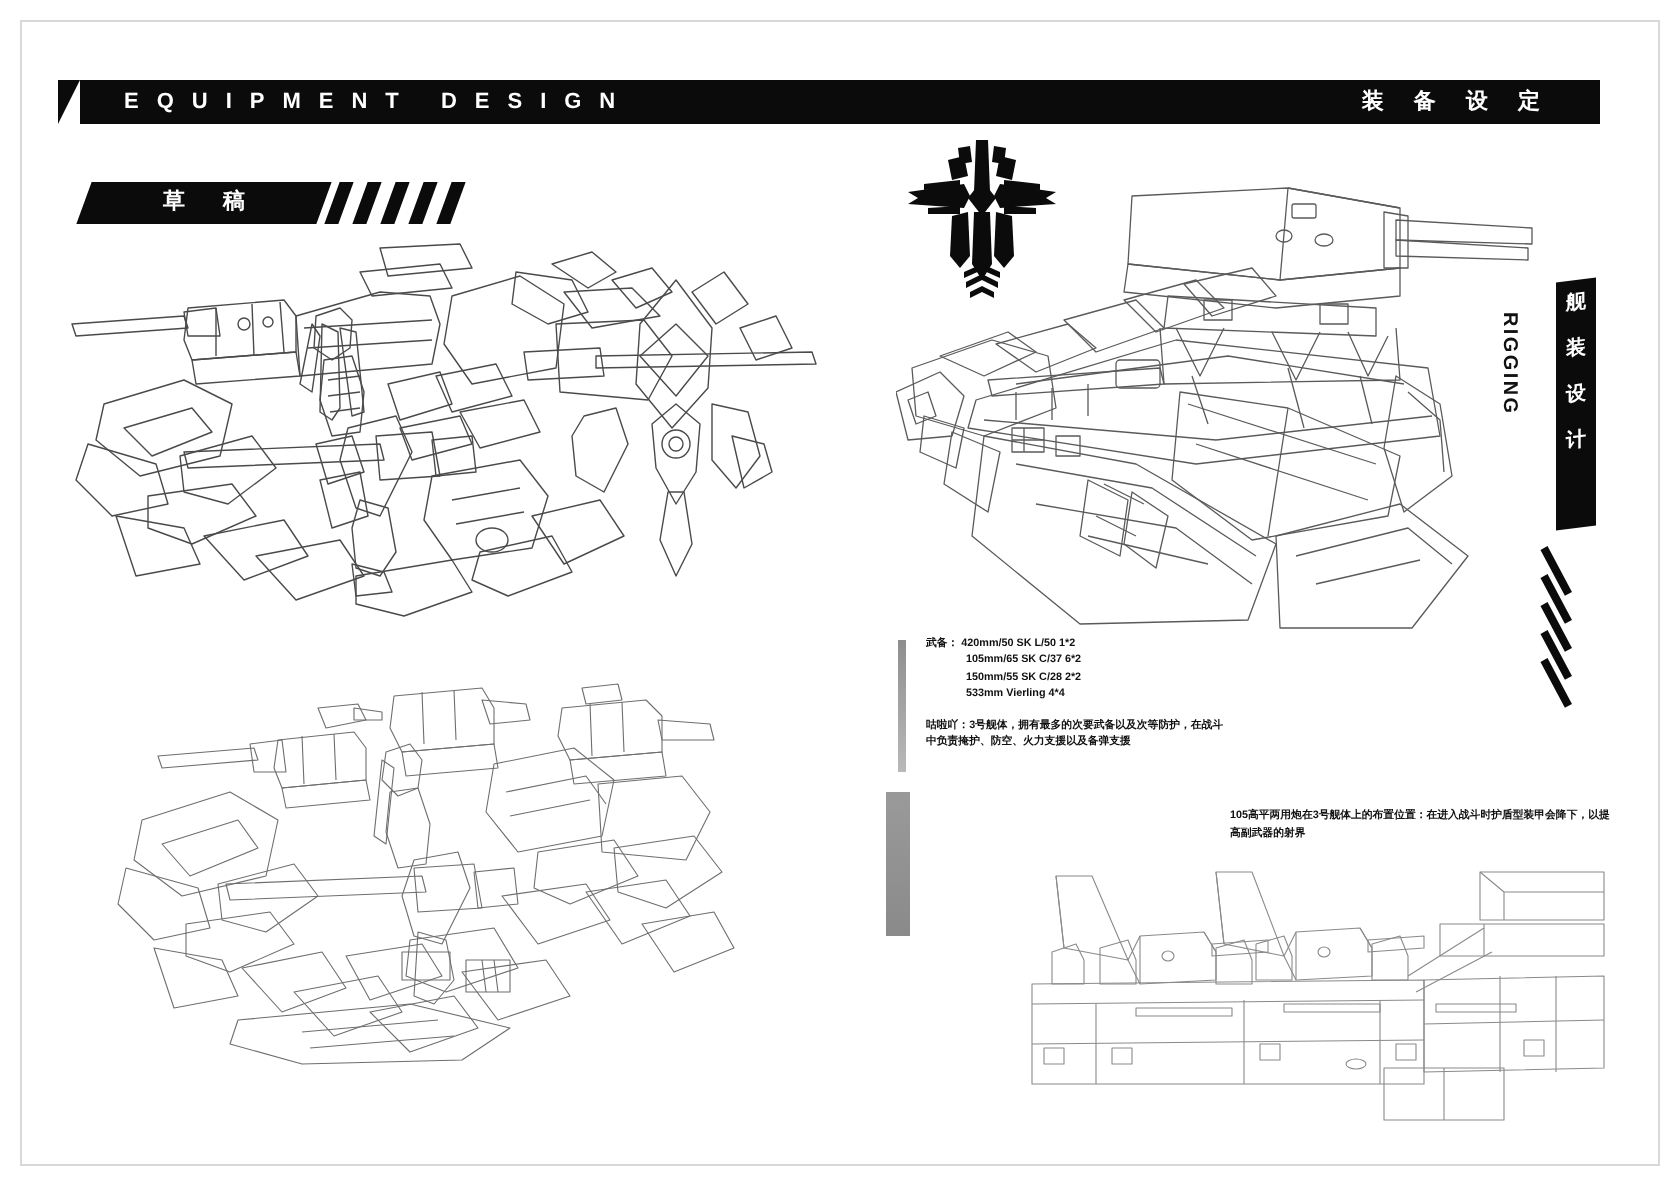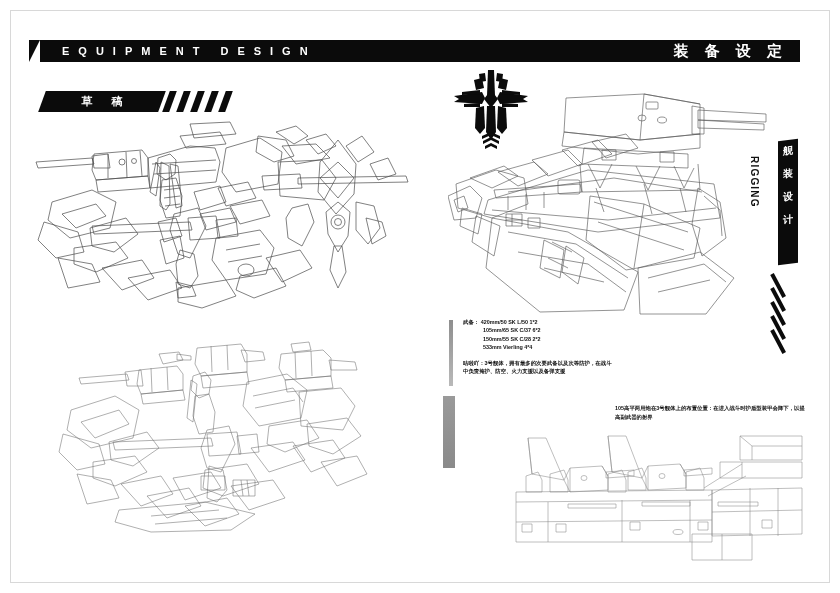--- a/index.html
+++ b/index.html
@@ -25,22 +25,22 @@
     content:"";position:absolute;left:-11px;top:0;width:0;height:0;
     border-style:solid;border-width:22px 11px 0 0;
     border-color:#0b0b0b transparent transparent transparent;
   }
   .header-title{
     position:absolute;left:22px;top:0;height:22px;line-height:22px;
     color:#fff;font-size:11px;font-weight:bold;letter-spacing:9px;
     white-space:nowrap;
   }
   .header-title-cn{
-    position:absolute;right:12px;top:0;height:22px;line-height:22px;
-    color:#fff;font-size:15px;font-weight:bold;letter-spacing:6px;
+    position:absolute;right:24px;top:0;height:22px;line-height:22px;
+    color:#fff;font-size:11px;font-weight:bold;letter-spacing:6px;
     white-space:nowrap;
     margin-left:32px;
   }
 
   
   .tag-wrap{position:absolute;left:42px;top:91px;height:21px;}
   .tag-block{
     position:relative;height:21px;width:120px;background:#0b0b0b;
     transform:skewX(-20deg);
   }

